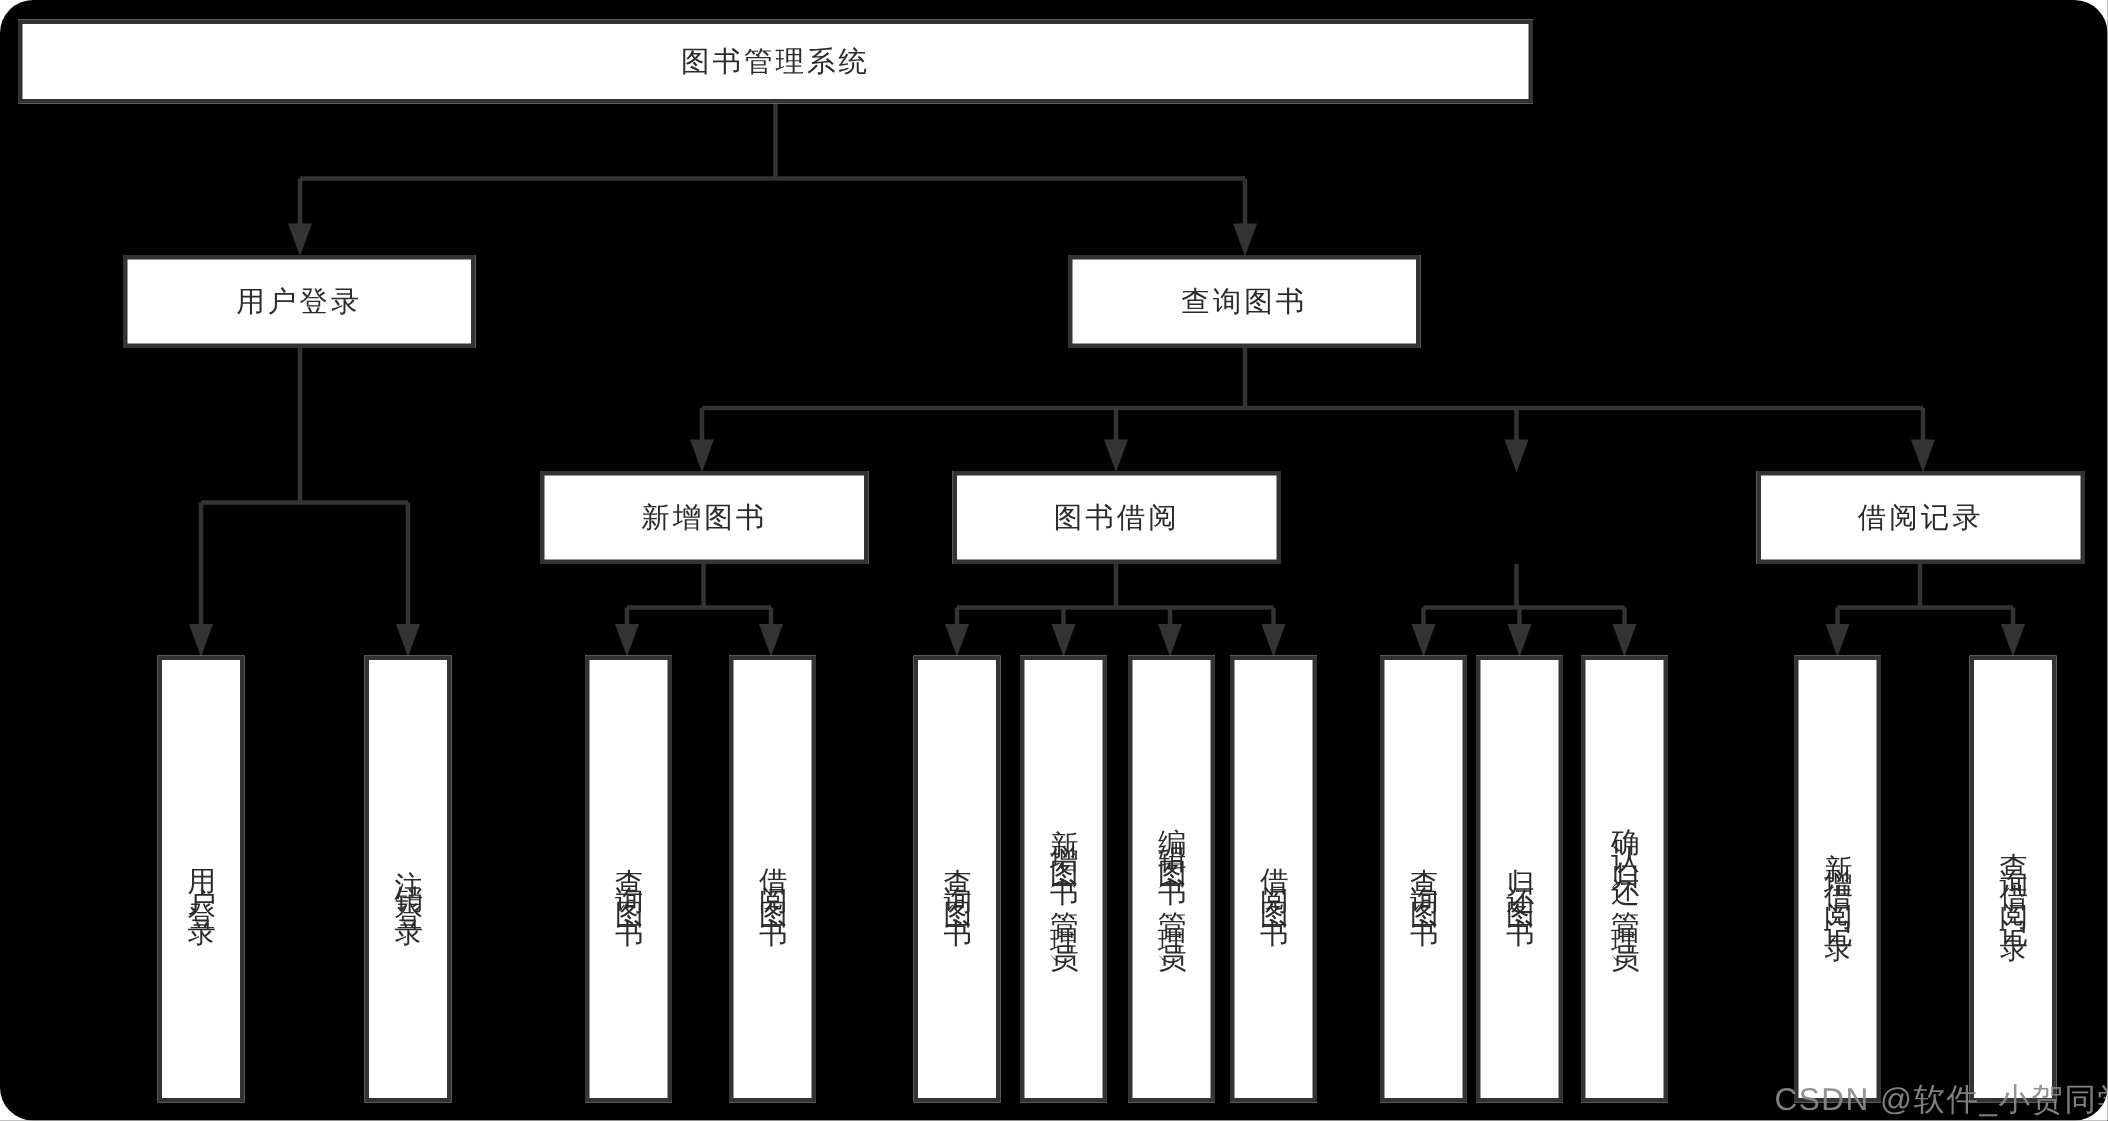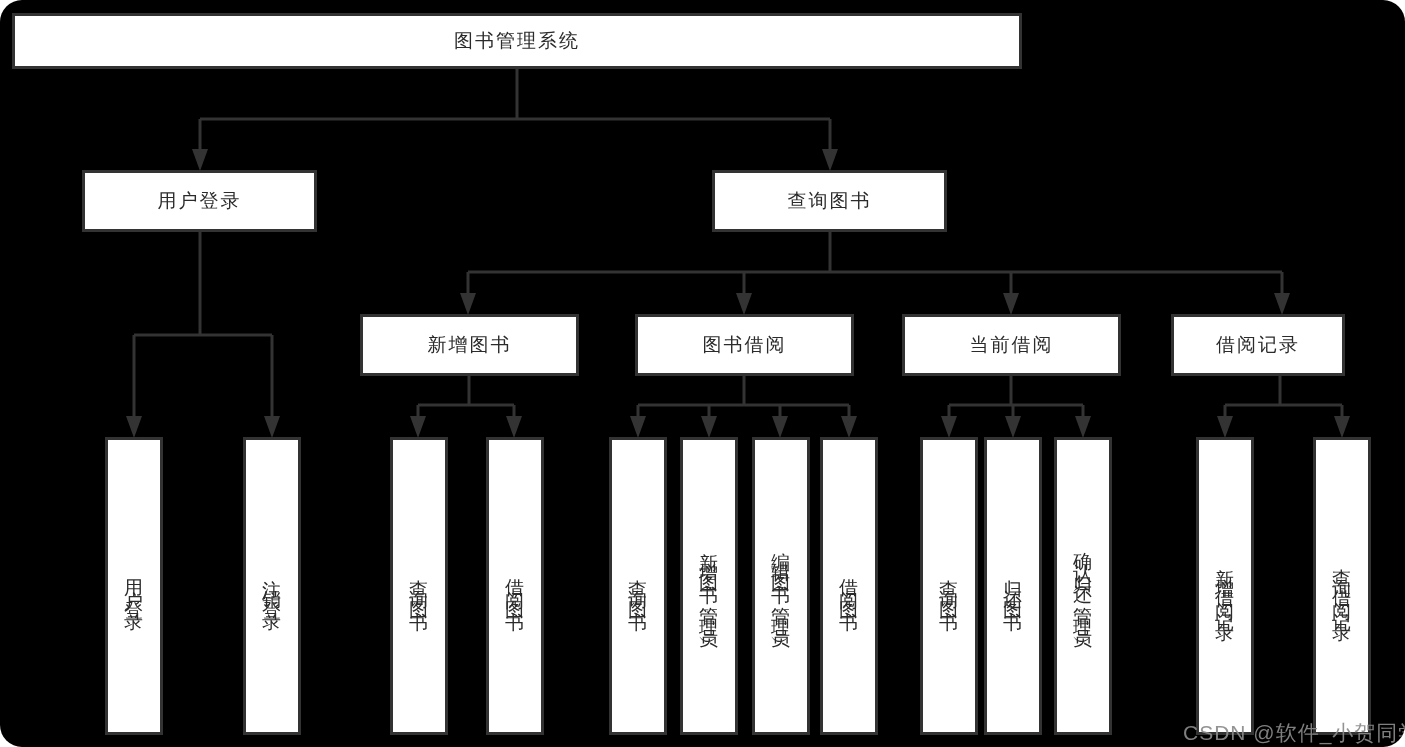--- a/index.html
+++ b/index.html
@@ -111,22 +111,21 @@
     </g>
   </svg>
 
   <div class="box" style="left:12px; top:13px; width:1010px; height:56px;">图书管理系统</div>
 
   <div class="box" style="left:82px; top:170px; width:235px; height:62px;">用户登录</div>
   <div class="box" style="left:712px; top:170px; width:235px; height:62px;">查询图书</div>
 
   <div class="box" style="left:360px; top:314px; width:219px; height:62px;">新增图书</div>
   <div class="box" style="left:635px; top:314px; width:219px; height:62px;text-align:center;">图书借阅</div>
-  <div class="box" style="left:902px; top:314px; width:219px; height:62px;">当前借阅</div>
-  <div class="box" style="left:1171px; top:314px; width:174px; height:62px;">借阅记录</div>
+  <div class="box" style="left:1171px; top:314px; width:219px; height:62px;">借阅记录</div>
 
   <div class="box leaf" style="left:105px; top:437px; width:58px; height:298px;">用户登录</div>
   <div class="box leaf" style="left:243px; top:437px; width:58px; height:298px;">注销登录</div>
   <div class="box leaf" style="left:390px; top:437px; width:58px; height:298px;">查询图书</div>
   <div class="box leaf" style="left:486px; top:437px; width:58px; height:298px;">借阅图书</div>
   <div class="box leaf" style="left:609px; top:437px; width:58px; height:298px;">查询图书</div>
   <div class="box leaf" style="left:680px; top:437px; width:58px; height:298px;">新增图书（管理员）</div>
   <div class="box leaf" style="left:752px; top:437px; width:58px; height:298px;">编辑图书（管理员）</div>
   <div class="box leaf" style="left:820px; top:437px; width:58px; height:298px;">借阅图书</div>
   <div class="box leaf" style="left:920px; top:437px; width:58px; height:298px;">查询图书</div>

